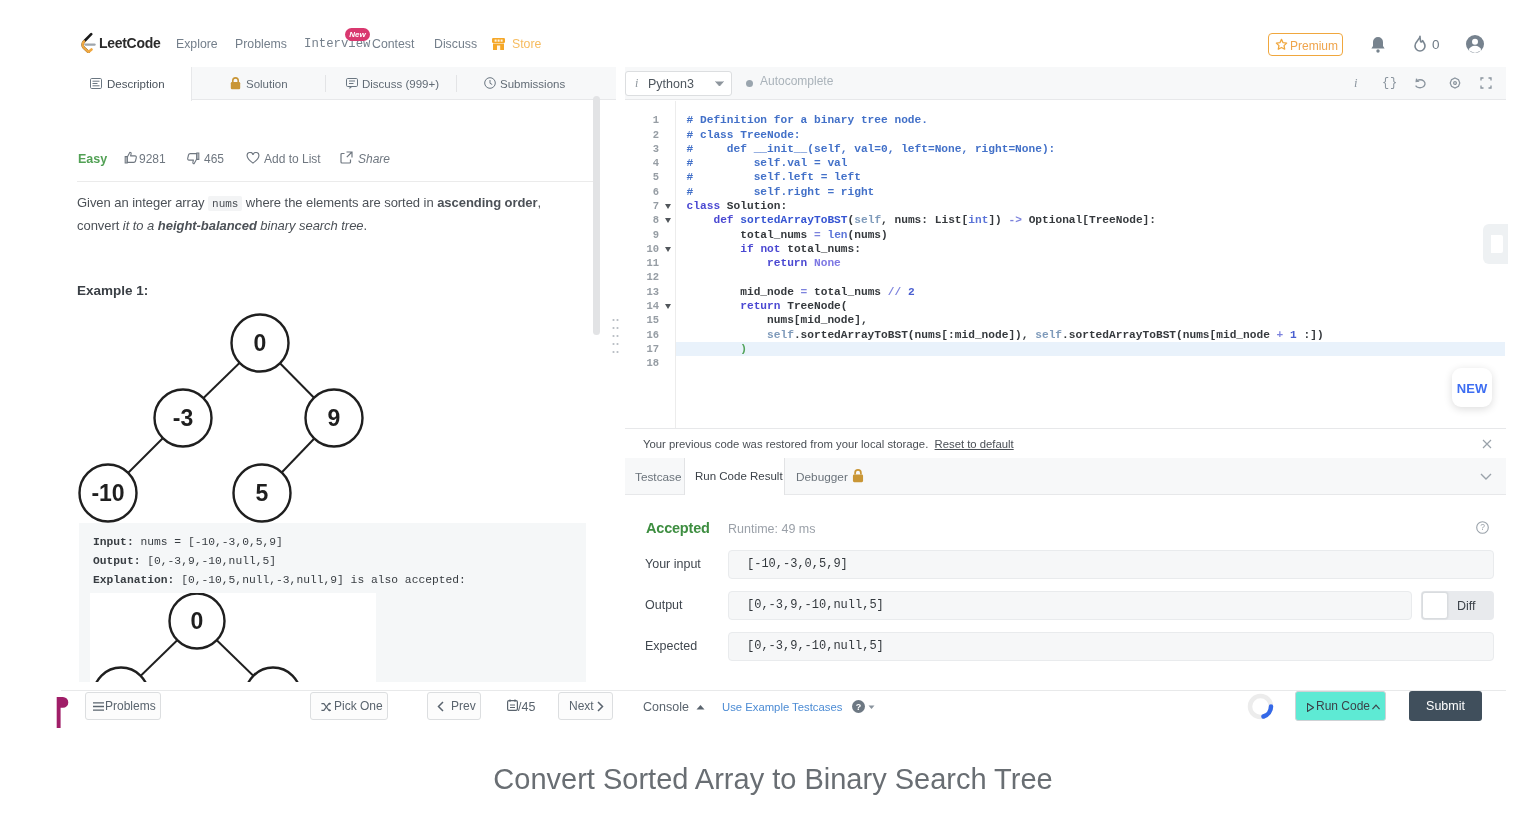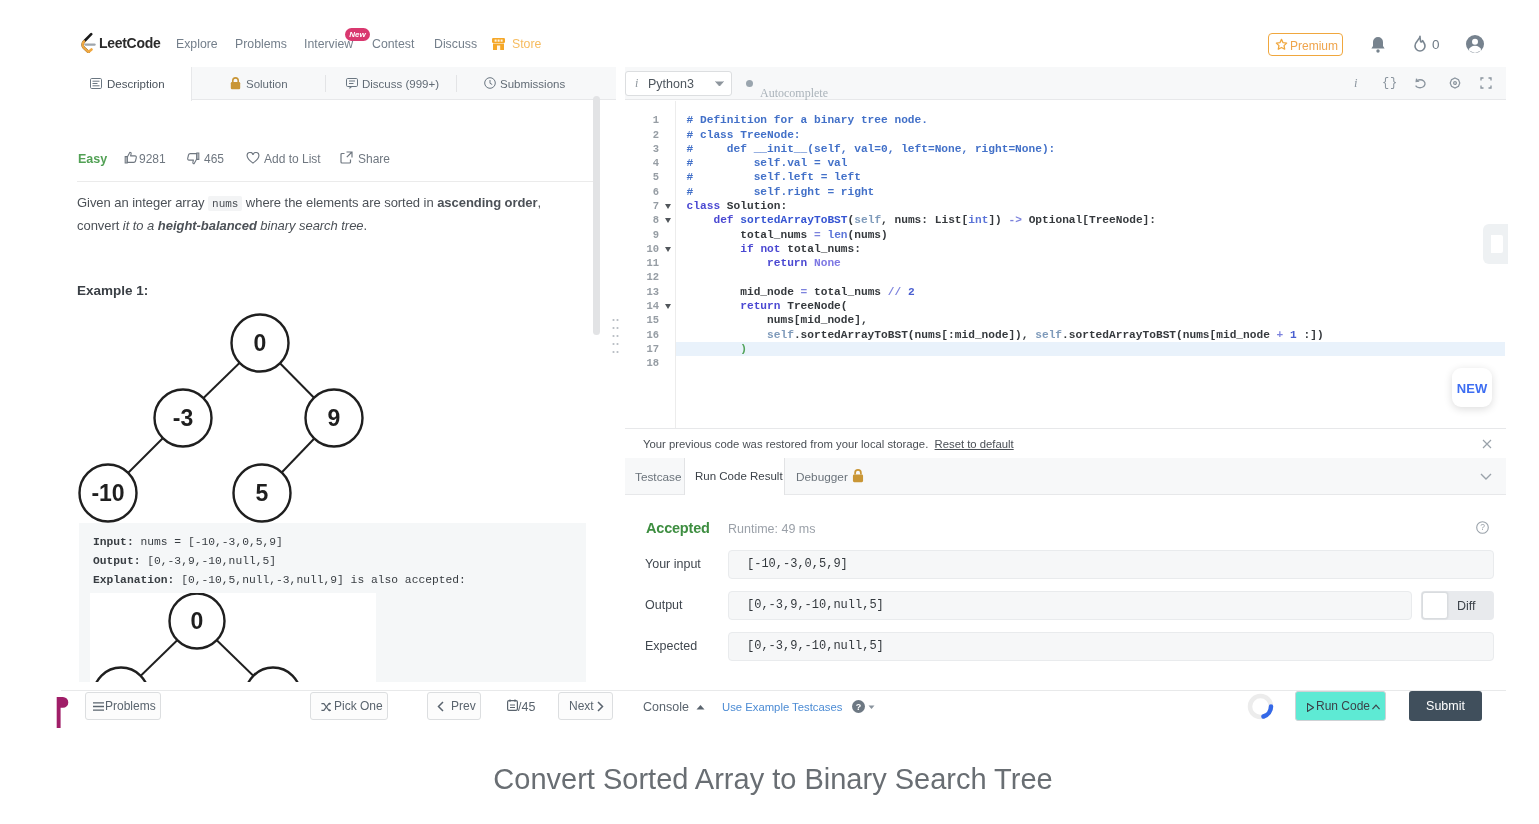--- a/index.html
+++ b/index.html
@@ -40,21 +40,21 @@
 <div id="page">
 
 <svg class="abs" style="left:50px;top:32px" width="18" height="21" viewBox="0 0 18 21">
   <path d="M13.2 2.2 L6 9.5 a4.6 4.6 0 0 0 0 6.4 L10.5 20" fill="none" stroke="#1a1a1a" stroke-width="2.6" stroke-linecap="round"></path>
   <path d="M6 9.5 a4.6 4.6 0 0 0 0 6.4 L10.5 20 L13.5 17.5" fill="none" stroke="#f0a841" stroke-width="2.6" stroke-linecap="round"></path>
   <line x1="7.5" y1="12.6" x2="16.5" y2="12.6" stroke="#9fa6ad" stroke-width="2.4" stroke-linecap="round"></line>
 </svg>
 <div class="abs" style="left:71px;top:35px;font-size:14px;font-weight:bold;color:#2b2b2b;letter-spacing:-0.3px;">LeetCode</div>
 <div class="navlink" style="left:148px;">Explore</div>
 <div class="navlink" style="left:207px;">Problems</div>
-<div class="navlink" style="left:276px;">Interview</div>
+<div class="navlink" style="left:276px;font-family:Liberation Mono, monospace;">Interview</div>
 <div class="abs" style="left:317px;top:28px;width:25px;height:13px;background:#d9386f;border-radius:7px;color:#fff;font-size:8px;font-weight:bold;font-style:italic;text-align:center;line-height:13px;">New</div>
 <div class="navlink" style="left:344px;">Contest</div>
 <div class="navlink" style="left:406px;">Discuss</div>
 <svg class="abs" style="left:463px;top:37px" width="15" height="14" viewBox="0 0 15 14">
   <rect x="1" y="1" width="13" height="5" rx="1.2" fill="#f5a728"></rect>
   <rect x="2" y="6.5" width="11" height="6.5" fill="#f5a728"></rect>
   <rect x="3.6" y="2.5" width="2" height="2.2" fill="#fff" opacity="0.85"></rect>
   <rect x="6.6" y="2.5" width="2" height="2.2" fill="#fff" opacity="0.85"></rect>
   <rect x="9.6" y="2.5" width="2" height="2.2" fill="#fff" opacity="0.85"></rect>
   <rect x="6" y="8.5" width="3.2" height="4.5" fill="#fff" opacity="0.9"></rect>
@@ -111,21 +111,21 @@
 </svg>
 <div class="tabtxt" style="left:472px;">Submissions</div>
 
 <div class="abs" style="left:597px;top:71px;width:107px;height:25px;background:#fff;border:1px solid #dcdee0;border-radius:3px;"></div>
 <div class="abs" style="left:607px;top:76px;font-size:12px;color:#8d959d;font-style:italic;font-family:'Liberation Serif',serif;">i</div>
 <div class="abs" style="left:620px;top:77px;font-size:12.5px;color:#4e565e;">Python3</div>
 <svg class="abs" style="left:687px;top:81px" width="9" height="6" viewBox="0 0 9 6">
       <path d="M0.5 0.5 L4.5 5 L8.5 0.5" fill="#8d959d" stroke="#8d959d" stroke-width="1"></path>
     </svg>
 <div class="abs" style="left:718px;top:80px;width:7px;height:7px;border-radius:50%;background:#9aa5ae;"></div>
-<div class="abs" style="left:732px;top:86px;font-size:12px;color:#aab3ba;font-family:Liberation Serif, serif;">Autocomplete</div>
+<div class="abs" style="left:732px;top:74px;font-size:12px;color:#aab3ba;">Autocomplete</div>
 <div class="abs" style="left:1326px;top:76px;font-size:12.5px;color:#8a949e;font-style:italic;font-family:'Liberation Serif',serif;">i</div>
 <div class="abs" style="left:1354px;top:76px;font-size:12px;color:#8a949e;font-family:'Liberation Mono',monospace;">{ }</div>
 <svg class="abs" style="left:1386px;top:78px" width="13" height="11" viewBox="0 0 13 11">
   <path d="M2.2 3.2 a5 4 0 1 1 -0.6 4.4" fill="none" stroke="#8a949e" stroke-width="1.3"></path>
   <path d="M2.6 0.6 L2.2 3.6 L5.2 3.2" fill="none" stroke="#8a949e" stroke-width="1.3"></path>
 </svg>
 <svg class="abs" style="left:1421px;top:77px" width="12" height="12" viewBox="0 0 12 12">
   <path d="M6 1 L9.5 2.8 L10.8 6 L9.5 9.2 L6 11 L2.5 9.2 L1.2 6 L2.5 2.8 Z" fill="none" stroke="#8a949e" stroke-width="1.2"></path>
   <circle cx="6" cy="6" r="1.4" fill="none" stroke="#8a949e" stroke-width="1.2"></circle>
 </svg>
@@ -147,21 +147,21 @@
 </svg>
 <div class="abs" style="left:176px;top:152px;font-size:12px;color:#6f7780;">465</div>
 <svg class="abs" style="left:218px;top:152px" width="14" height="12" viewBox="0 0 24 21">
   <path d="M12 19.5 C5 14 1.8 10.5 1.8 6.8 A5 5 0 0 1 12 5 A5 5 0 0 1 22.2 6.8 C22.2 10.5 19 14 12 19.5 Z" fill="none" stroke="#6f7780" stroke-width="2"></path>
 </svg>
 <div class="abs" style="left:236px;top:152px;font-size:12px;color:#6f7780;">Add to List</div>
 <svg class="abs" style="left:312px;top:151px" width="13" height="13" viewBox="0 0 13 13">
   <path d="M4.5 2.5 H2 q-1 0 -1 1 V11 q0 1 1 1 h7.5 q1 0 1 -1 V8.5" fill="none" stroke="#6f7780" stroke-width="1.2"></path>
   <path d="M6.5 1 H12 V6.5 M12 1 L6.8 6.2" fill="none" stroke="#6f7780" stroke-width="1.2"></path>
 </svg>
-<div class="abs" style="left:330px;top:152px;font-size:12px;color:#6f7780;">Share</div>
+<div class="abs" style="left:330px;top:152px;font-size:12px;color:#6f7780;font-style:italic;">Share</div>
 <div class="abs" style="left:49px;top:181px;width:522px;height:1px;background:#ebebeb;"></div>
 <div class="abs" style="left:49px;top:191.5px;width:520px;font-size:13px;letter-spacing:-0.05px;line-height:21.5px;color:#4c5157;">Given an integer array <span class="mono" style="font-size:11px;background:#f3f4f5;color:#494e54;padding:1.5px 4px;border-radius:2px;">nums</span> where the elements are sorted in <b>ascending order</b>,<br>convert <i>it to a </i><b><i>height-balanced</i></b><i> binary search tree</i>.</div>
 <div class="abs" style="left:49px;top:283px;font-size:13.5px;font-weight:bold;color:#3a3f45;">Example 1:</div>
 
 <svg class="abs" style="left:45px;top:308px" width="302" height="216" viewBox="0 0 302 216">
   <g stroke="#1f1f1f" stroke-width="2">
     <line x1="187" y1="35" x2="110" y2="110"></line>
     <line x1="187" y1="35" x2="261" y2="110"></line>
     <line x1="110" y1="110" x2="35" y2="185"></line>
     <line x1="261" y1="110" x2="189" y2="185"></line>

